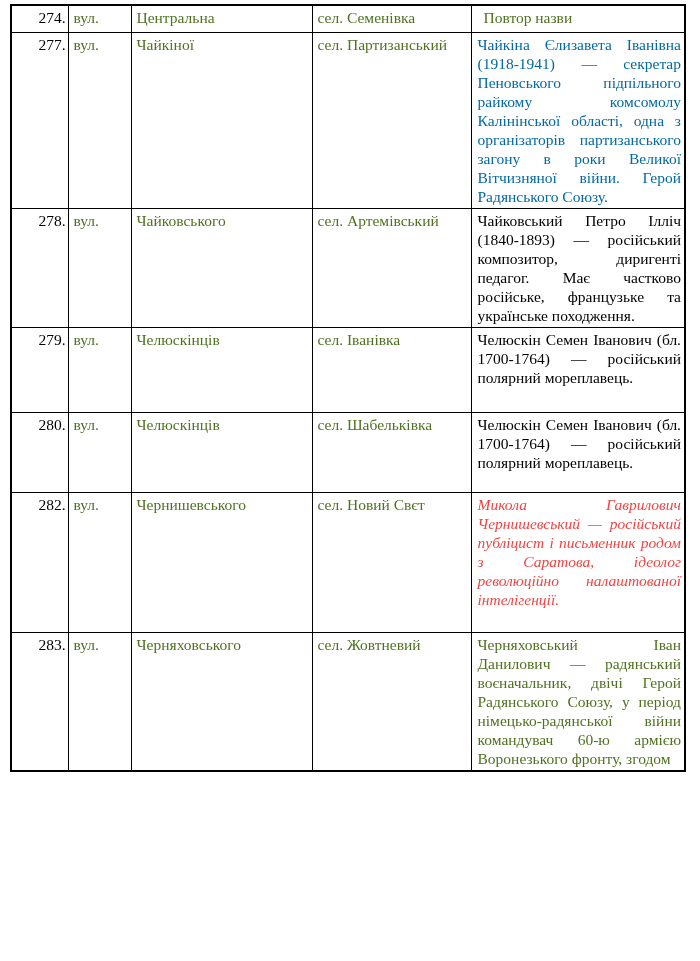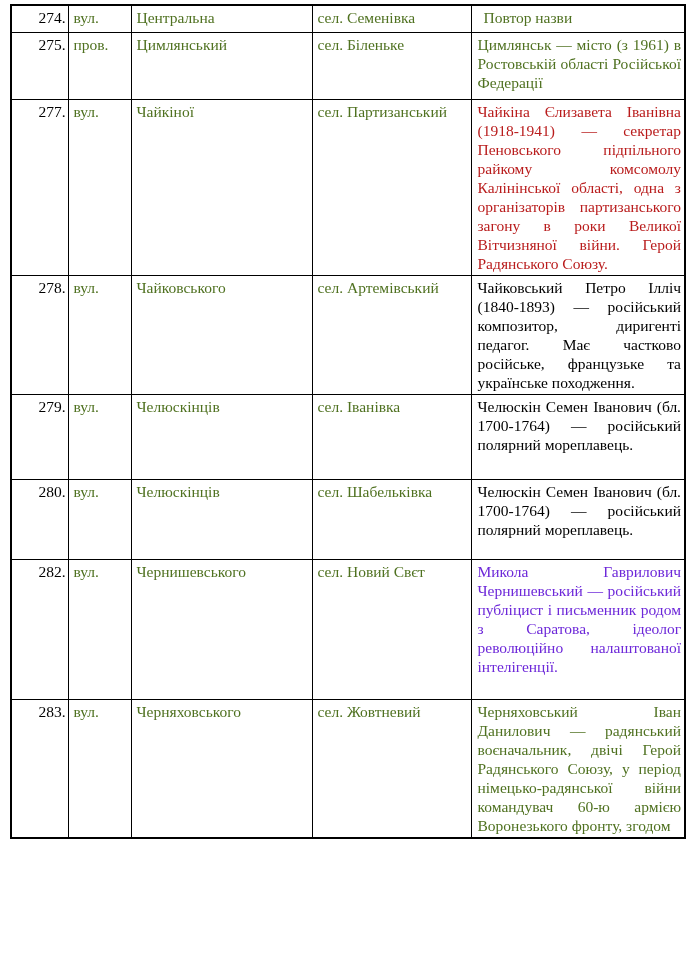--- a/index.html
+++ b/index.html
@@ -73,33 +73,26 @@
         <col class="w-desc">
     </colgroup>
     <tbody>
       <tr class="r0">
         <td class="c-num">274.</td>
         <td class="c-type">вул.</td>
         <td class="c-name">Центральна</td>
         <td class="c-settl">сел. Семенівка</td>
         <td class="c-desc" style="color: rgb(79, 113, 32); padding-left: 12px;">Повтор назви</td>
       </tr>
-      <tr class="r1">
-        <td class="c-num">275.</td>
-        <td class="c-type">пров.</td>
-        <td class="c-name">Цимлянський</td>
-        <td class="c-settl">сел. Біленьке</td>
-        <td class="c-desc" style="color: rgb(79, 113, 32);">Цимлянськ — місто (з 1961) в Ростовській області Російської Федерації</td>
-      </tr>
       <tr class="r3">
         <td class="c-num">277.</td>
         <td class="c-type">вул.</td>
         <td class="c-name">Чайкіної</td>
         <td class="c-settl">сел. Партизанський</td>
-        <td class="c-desc" style="color: #b91c1c;">Чайкіна Єлизавета Іванівна (1918-1941) — секретар Пеновського підпільного райкому комсомолу Калінінської області, одна з організаторів партизанського загону в роки Великої Вітчизняної війни. Герой Радянського Союзу.</td>
+        <td class="c-desc" style="color: #0369a1;">Чайкіна Єлизавета Іванівна (1918-1941) — секретар Пеновського підпільного райкому комсомолу Калінінської області, одна з організаторів партизанського загону в роки Великої Вітчизняної війни. Герой Радянського Союзу.</td>
       </tr>
       <tr class="r4">
         <td class="c-num">278.</td>
         <td class="c-type">вул.</td>
         <td class="c-name">Чайковського</td>
         <td class="c-settl">сел. Артемівський</td>
         <td class="c-desc" style="color: rgb(0, 0, 0);">Чайковський Петро Ілліч (1840-1893) — російський композитор, диригенті педагог. Має частково російське, французьке та українське походження.</td>
       </tr>
       <tr class="r5">
         <td class="c-num">279.</td>
@@ -113,21 +106,21 @@
         <td class="c-type">вул.</td>
         <td class="c-name">Челюскінців</td>
         <td class="c-settl">сел. Шабельківка</td>
         <td class="c-desc" style="color: rgb(0, 0, 0);">Челюскін Семен Іванович (бл. 1700-1764) — російський полярний мореплавець.</td>
       </tr>
       <tr class="r8">
         <td class="c-num">282.</td>
         <td class="c-type">вул.</td>
         <td class="c-name">Чернишевського</td>
         <td class="c-settl">сел. Новий Свєт</td>
-        <td class="c-desc" style="color: #6d28d9;">Микола Гаврилович Чернишевський — російський публіцист і письменник родом з Саратова, ідеолог революційно налаштованої інтелігенції.</td>
+        <td class="c-desc" style="color: #ef4444; font-style: italic;">Микола Гаврилович Чернишевський — російський публіцист і письменник родом з Саратова, ідеолог революційно налаштованої інтелігенції.</td>
       </tr>
       <tr class="r9">
         <td class="c-num">283.</td>
         <td class="c-type">вул.</td>
         <td class="c-name">Черняховського</td>
         <td class="c-settl">сел. Жовтневий</td>
         <td class="c-desc" style="color: rgb(79, 113, 32);">Черняховський Іван Данилович — радянський воєначальник, двічі Герой Радянського Союзу, у період німецько-радянської війни командувач 60-ю армією Воронезького фронту, згодом</td>
       </tr>
     </tbody>
   </table>

